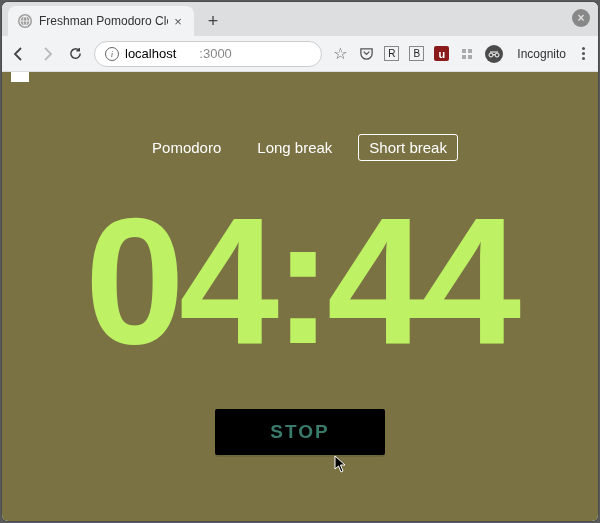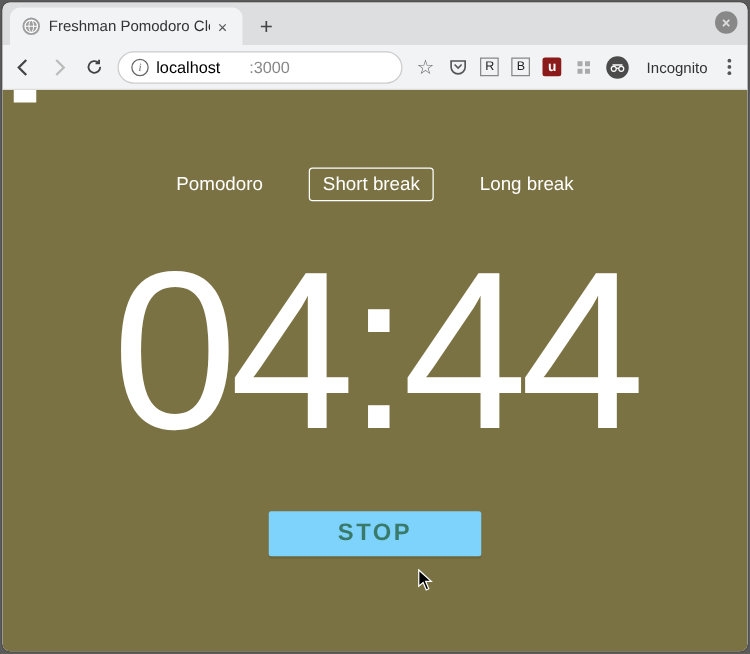--- a/index.html
+++ b/index.html
@@ -196,47 +196,47 @@
     }
     .focus-stub {
       position: absolute;
       top: 0; left: 9px;
       width: 18px; height: 10px;
       background: #fff;
     }
     .modes {
       margin-top: 62px;
       display: flex;
-      gap: 27px;
+      gap: 16px;
       align-items: center;
       font-size: 15px;
       color: #fff;
     }
     .mode {
       padding: 4px 10px;
       border-radius: 3px;
       cursor: pointer;
     }
     .mode.active {
       border: 1px solid #fff;
     }
     .timer {
       font-size: 180px;
-      font-weight: 400;
-      color: #ffffff;
+      font-weight: 700;
+      color: #bef264;
       letter-spacing: -6px;
       line-height: 1;
       margin-top: 30px;
       font-family: Arial, Helvetica, sans-serif;
     }
     .action-btn {
       margin-top: 38px;
       width: 170px;
-      height: 36px;
-      background: #7dd3fc;
+      height: 46px;
+      background: #000000;
       border: none;
       border-radius: 2px;
       font-size: 19px;
       font-weight: 700;
       letter-spacing: 2px;
       color: #3a7a6b;
       box-shadow: 0 2px 0 rgba(0,0,0,0.1);
       cursor: pointer;
     }
     .cursor {
@@ -322,22 +322,22 @@
           <span></span>
       </div>
     </div>
   </div>
 
   <div class="content">
     <div class="focus-stub"></div>
 
     <div class="modes">
       <div class="mode">Pomodoro</div>
+      <div class="mode">Long break</div>
       <div class="mode active">Short break</div>
-      <div class="mode">Long break</div>
     </div>
 
     <div class="timer">04:44</div>
 
     <button class="action-btn">STOP</button>
 
     <svg class="cursor" width="14" height="18" viewBox="0 0 14 18">
       <path d="M1 1 L1 14 L4.5 11 L7 17 L9 16 L6.5 10 L11 10 Z" fill="#000" stroke="#fff" stroke-width="1"></path>
     </svg>
   </div>

